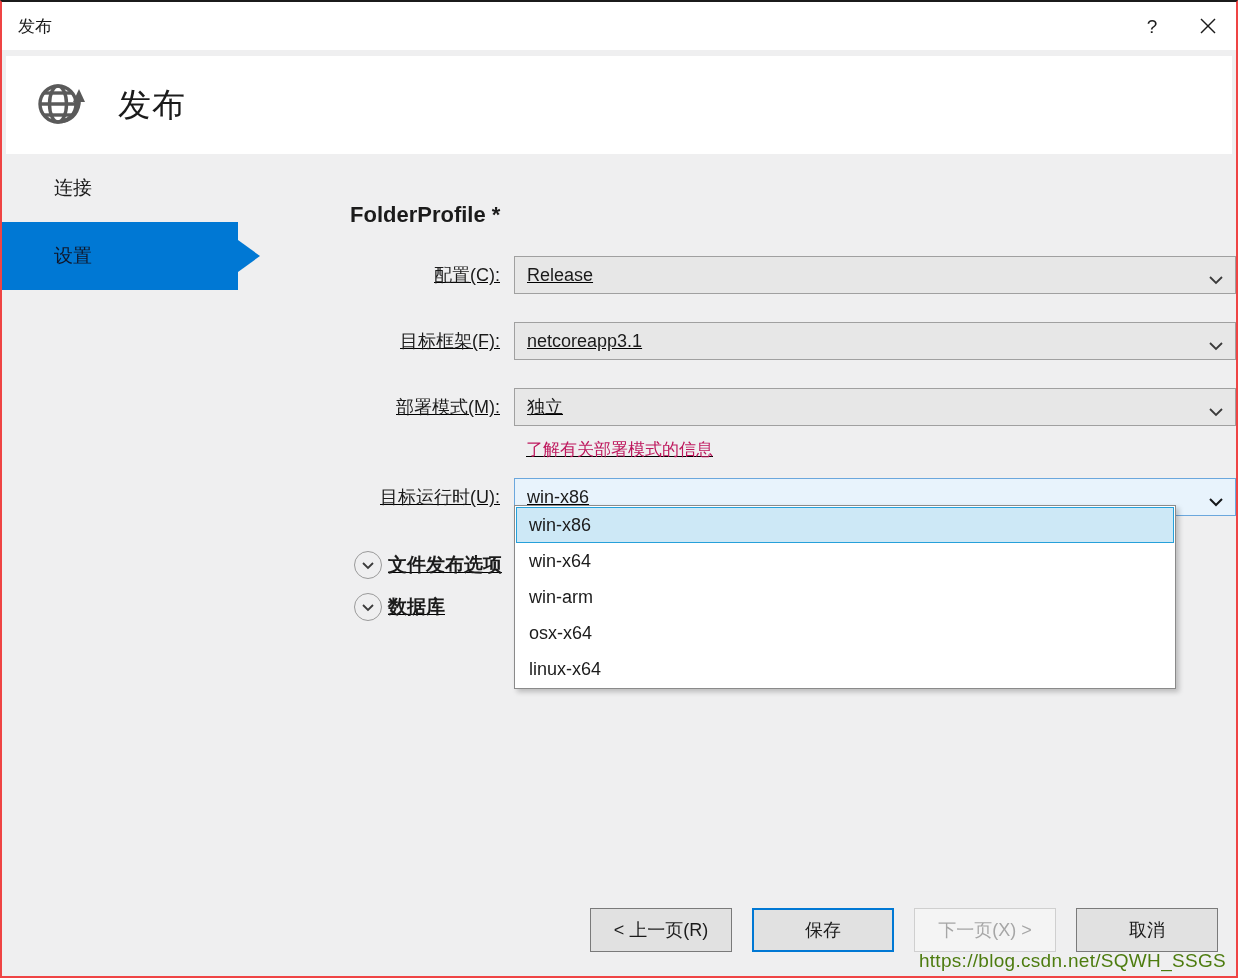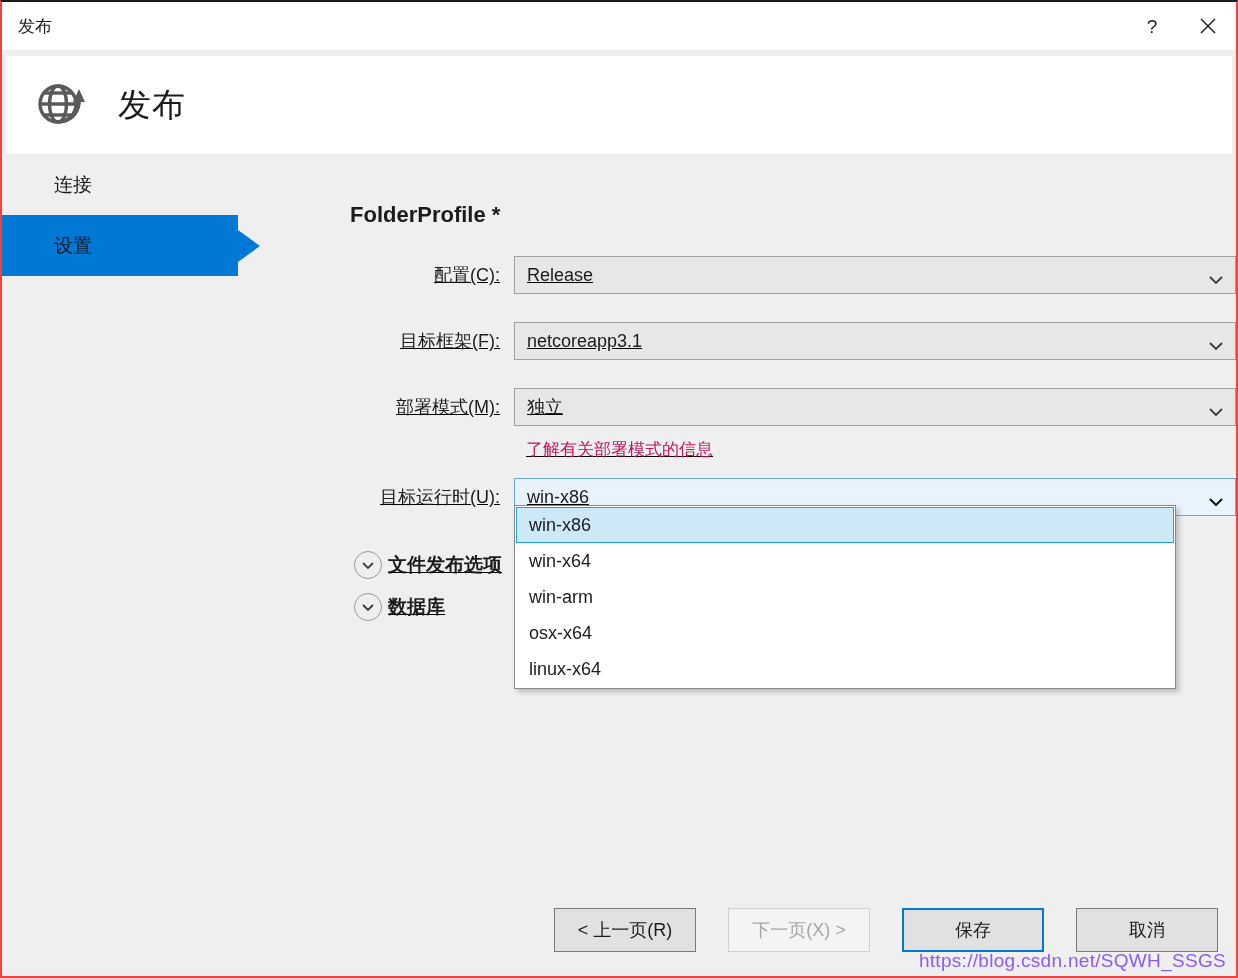--- a/index.html
+++ b/index.html
@@ -74,21 +74,21 @@
     background: #efeff0;
   }
 
   
   .sidebar {
     position: absolute; left: 0; top: 0;
     width: 300px;
   }
   .nav-item {
     position: relative;
-    height: 61px;
+    height: 68px;
     display: flex; align-items: center;
     padding-left: 52px;
     font-size: 19px;
     color: #1b1b1b;
     cursor: default;
   }
   .nav-item.selected {
     color: #0f172a;
     background: #0078d4;
     width: 236px;
@@ -214,21 +214,21 @@
     border: 1px solid #26a0da;
   }
 
   
   .footer {
     position: absolute;
     right: 18px;
     bottom: 24px;
     display: flex;
     align-items: flex-start;
-    gap: 32px;
+    gap: 20px;
   }
   .btn {
     height: 44px;
     min-width: 142px;
     padding: 0 16px;
     background: #e1e1e1;
     border: 1px solid #7a7a7a;
     font-size: 18px;
     color: #1b1b1b;
     display: flex; align-items: center; justify-content: center;
@@ -243,21 +243,21 @@
   .btn.default {
     border: 2px solid #0078d4;
     background: #e1e1e1;
   }
 
   .watermark {
     position: absolute;
     right: 10px;
     bottom: 4px;
     font-size: 19px;
-    color: #8b5cf6;
+    color: #4d7c0f;
     letter-spacing: 0.3px;
     user-select: none;
     white-space: nowrap;
   }
 </style>
 </head>
 <body>
 
 <div id="dialog">
 
@@ -388,21 +388,21 @@
           <div class="dd-option">win-arm</div>
           <div class="dd-option">osx-x64</div>
           <div class="dd-option">linux-x64</div>
         </div>
 
       </div>
     </div>
 
     <div class="footer">
       <div class="btn">&lt; 上一页(R)</div>
+      <div class="btn default">保存</div>
       <div class="btn disabled">下一页(X) &gt;</div>
-      <div class="btn default">保存</div>
       <div class="btn">取消</div>
     </div>
 
     <div class="watermark">https://blog.csdn.net/SQWH_SSGS</div>
 
   </div>
 </div>
 
 </body></html>

